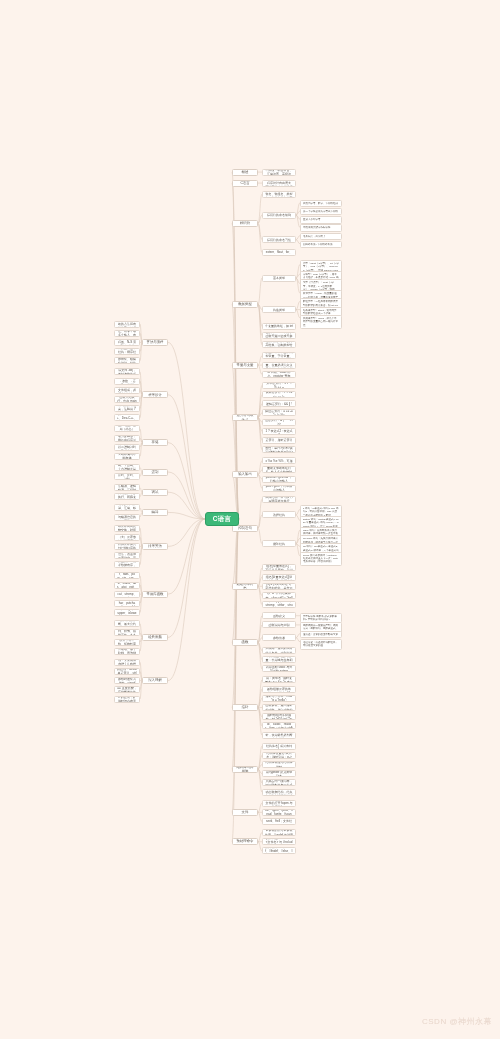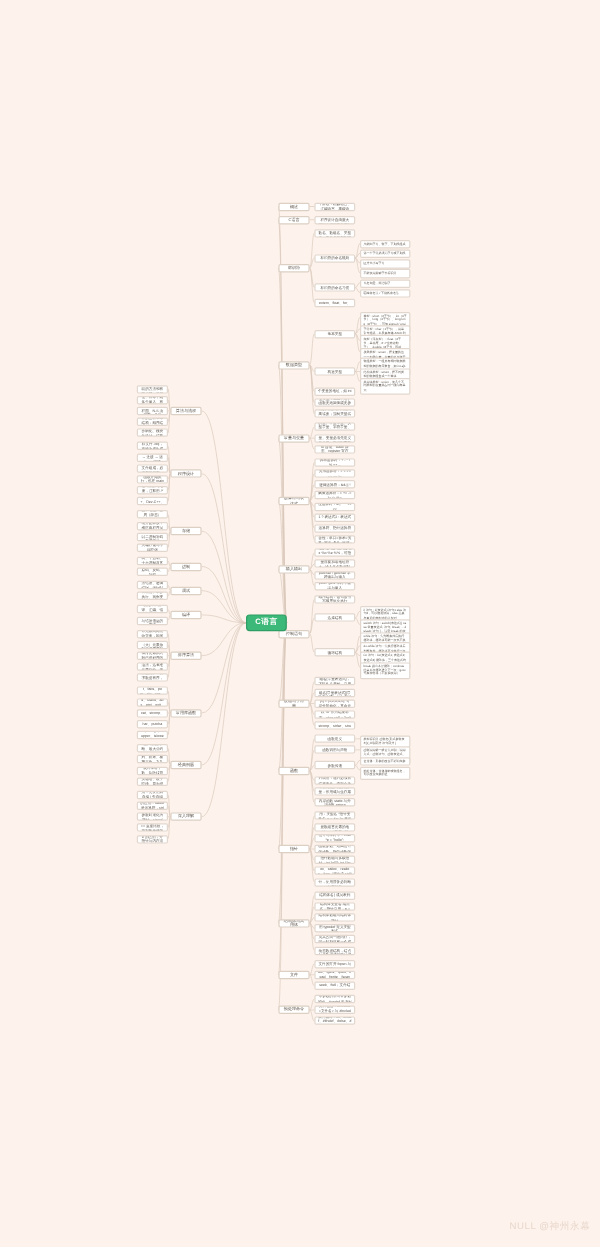--- a/index.html
+++ b/index.html
@@ -348,14 +348,14 @@
       <div class="node n3" style="left: 114px; top: 638.5px; width: 26px; min-height: 7px; height: 7px;">字符串反转、统计字符个数、矩阵转置与相乘</div>
       <div class="node n3" style="left: 114px; top: 647.7px; width: 26px; min-height: 7px; height: 7px;">百钱买百鸡、汉诺塔、猴子吃桃、冒泡排序输出</div>
       <div class="node n2" style="left: 142px; top: 677.1px; width: 26px; min-height: 7px; height: 7px;">深入理解</div>
       <div class="node n3" style="left: 114px; top: 658.7px; width: 26px; min-height: 7px; height: 7px;">i++ 与 ++i 的区别：先使用后自增 / 先自增后使用</div>
       <div class="node n3" style="left: 114px; top: 667.9px; width: 26px; min-height: 7px; height: 7px;">sizeof 与 strlen 的区别：sizeof 是运算符，strlen 是函数</div>
       <div class="node n3" style="left: 114px; top: 677.1px; width: 26px; min-height: 7px; height: 7px;">数组名做函数参数时退化为指针，sizeof 失效</div>
       <div class="node n3" style="left: 114px; top: 686.3px; width: 26px; min-height: 7px; height: 7px;">浮点数不能用 == 直接比较，应判断差值的绝对值</div>
       <div class="node n3" style="left: 114px; top: 695.5px; width: 26px; min-height: 7px; height: 7px;">const 与 #define 的区别；野指针与内存泄漏的防范</div>
       <div class="node n1" style="left: 205px; top: 512px; width: 34px; height: 14px;">C语言</div>
     </div>
-  <div id="watermark">NULL @神州永幕</div>
+  <div id="watermark">CSDN @神州永幕</div>
 </div>
 
 </body></html>

